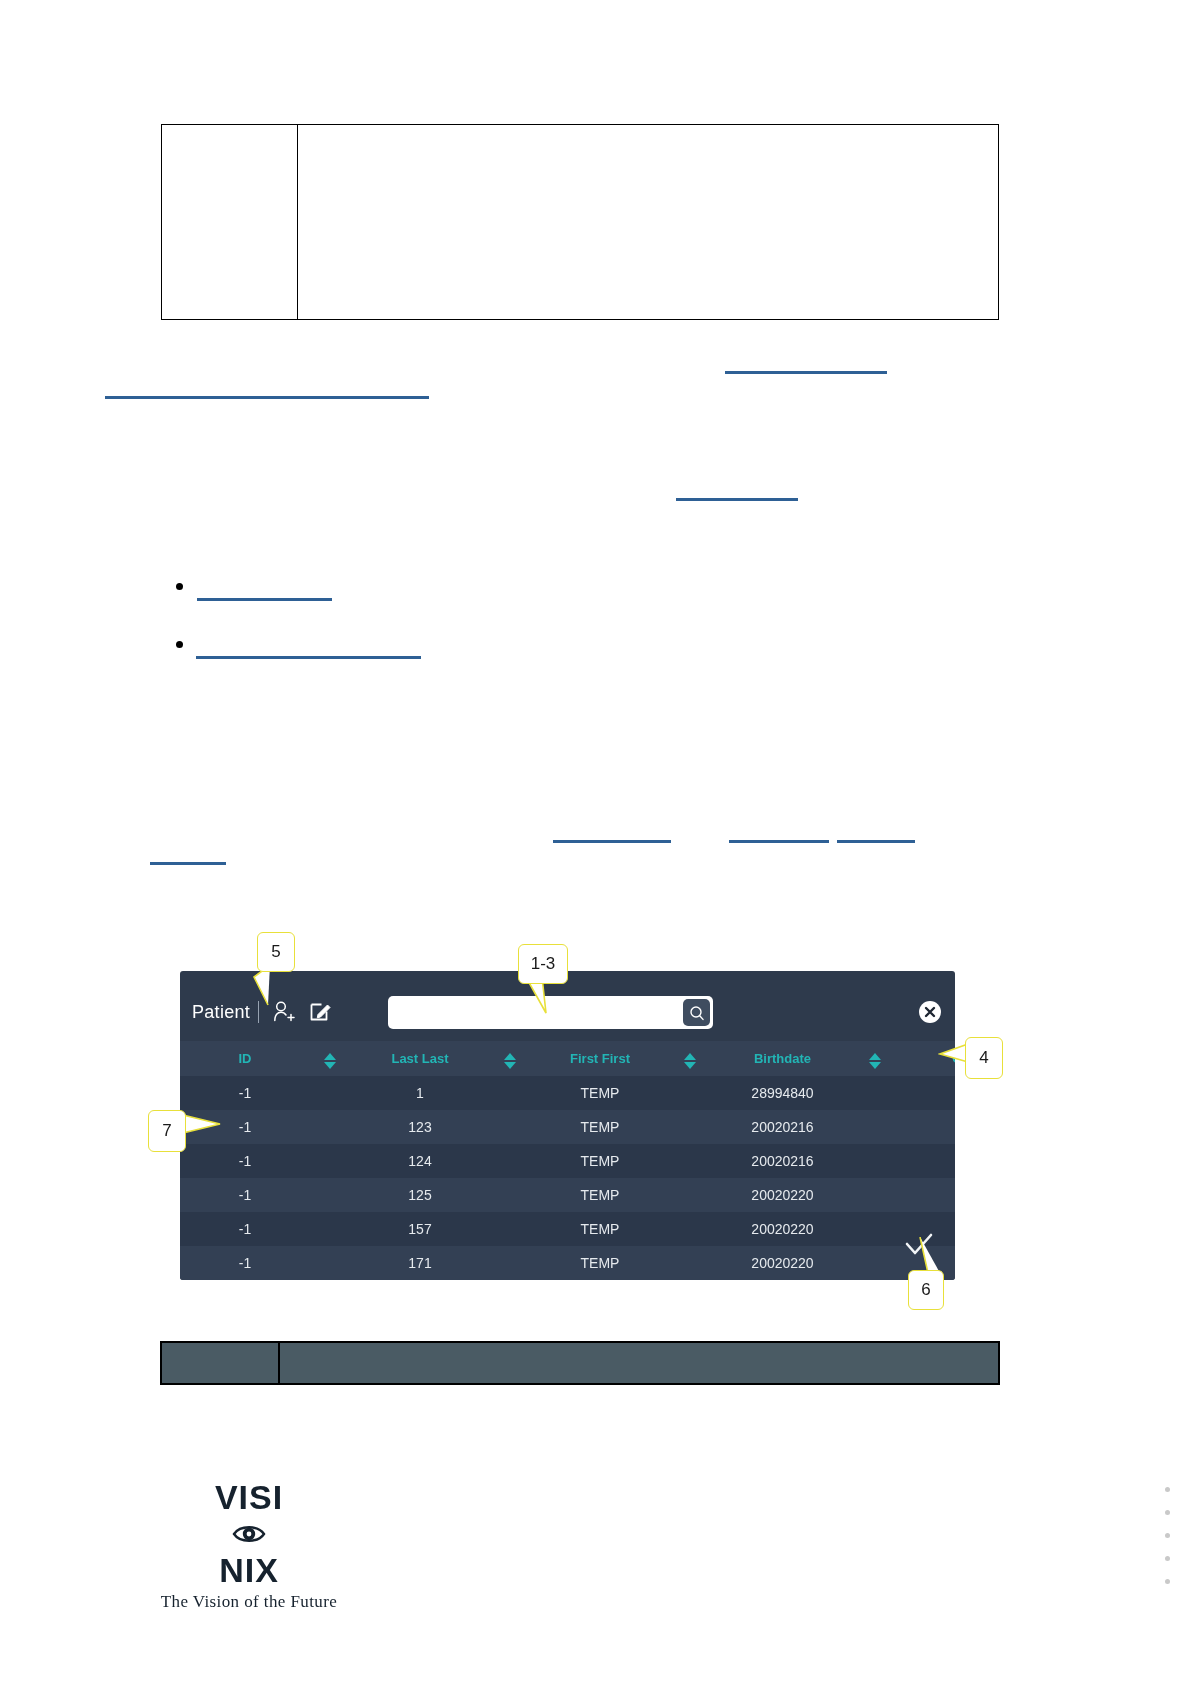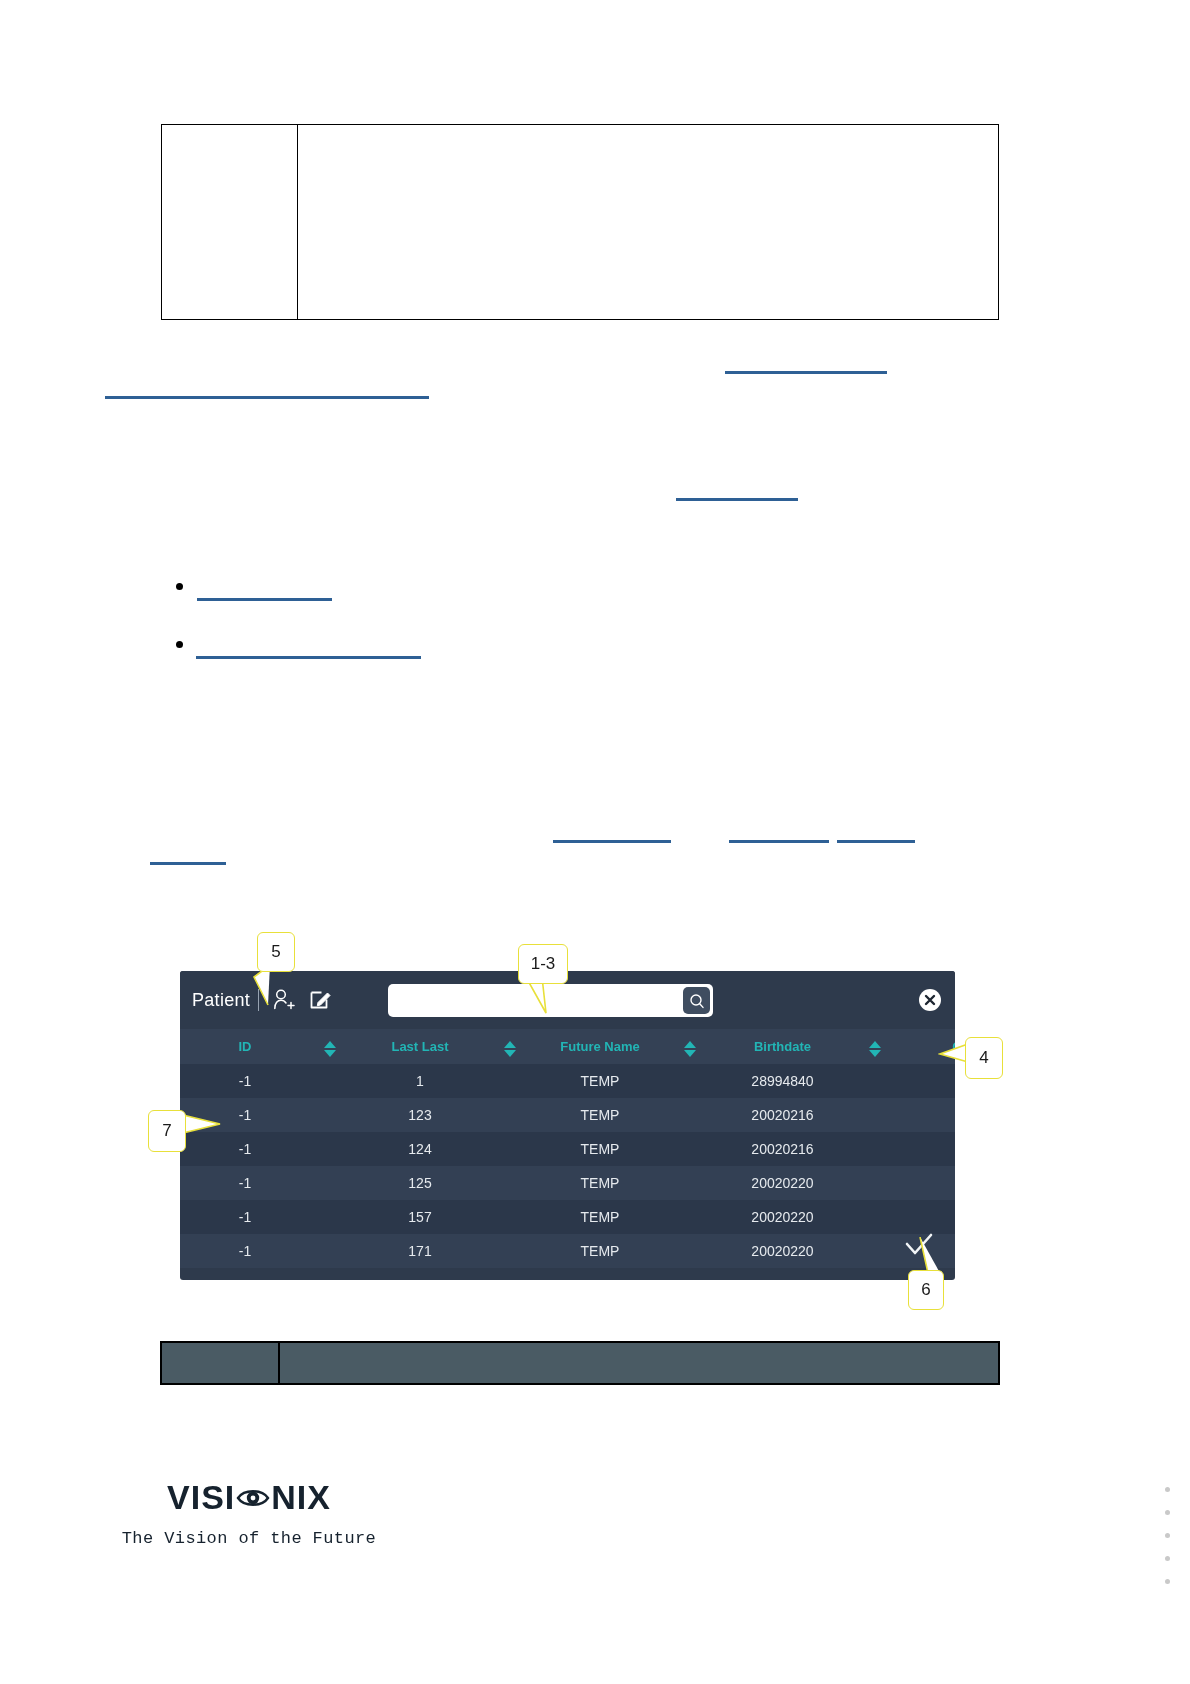--- a/index.html
+++ b/index.html
@@ -73,20 +73,21 @@
     border-radius: 3px;
     overflow: hidden;
   }
   #app-header {
     height: 58px;
     background: #2e3a4c;
     display: flex;
     align-items: center;
     position: relative;
     padding-left: 12px;
+    margin-top: 12px;
   }
   #app-title {
     color: #ffffff;
     font-size: 18px;
     letter-spacing: .3px;
   }
   .divider-v {
     width: 1px;
     height: 22px;
     background: #97a3b2;
@@ -236,26 +237,27 @@
   }
   #logo-row {
     display: flex;
     align-items: center;
     justify-content: center;
     color: #16222e;
     font-size: 34px;
     font-weight: bold;
     letter-spacing: 1px;
     font-family: "Liberation Sans", sans-serif;
+    flex-direction: column;
   }
   #logo-tag {
-    margin-top: 12px;
+    margin-top: 2px;
     color: #16222e;
     font-size: 17px;
-    font-family: Liberation Mono, monospace;
+    font-family: Liberation Serif, serif;
     letter-spacing: .4px;
   }
   .eye-glyph {
     display: inline-block;
     width: 34px; height: 34px;
     position: relative;
     margin: 0 1px;
   }
 
   
@@ -347,21 +349,21 @@
               <span class="tri-dn"></span>
             </span>
         </th>
         <th>Last Last</th>
         <th class="sorter">
           <span class="sort-arrows">
             <span class="tri-up"></span>
               <span class="tri-dn"></span>
             </span>
         </th>
-        <th>Future Name</th>
+        <th>First First</th>
         <th class="sorter">
           <span class="sort-arrows">
             <span class="tri-up"></span>
               <span class="tri-dn"></span>
             </span>
         </th>
         <th>Birthdate</th>
         <th class="sorter">
           <span class="sort-arrows">
             <span class="tri-up"></span>

